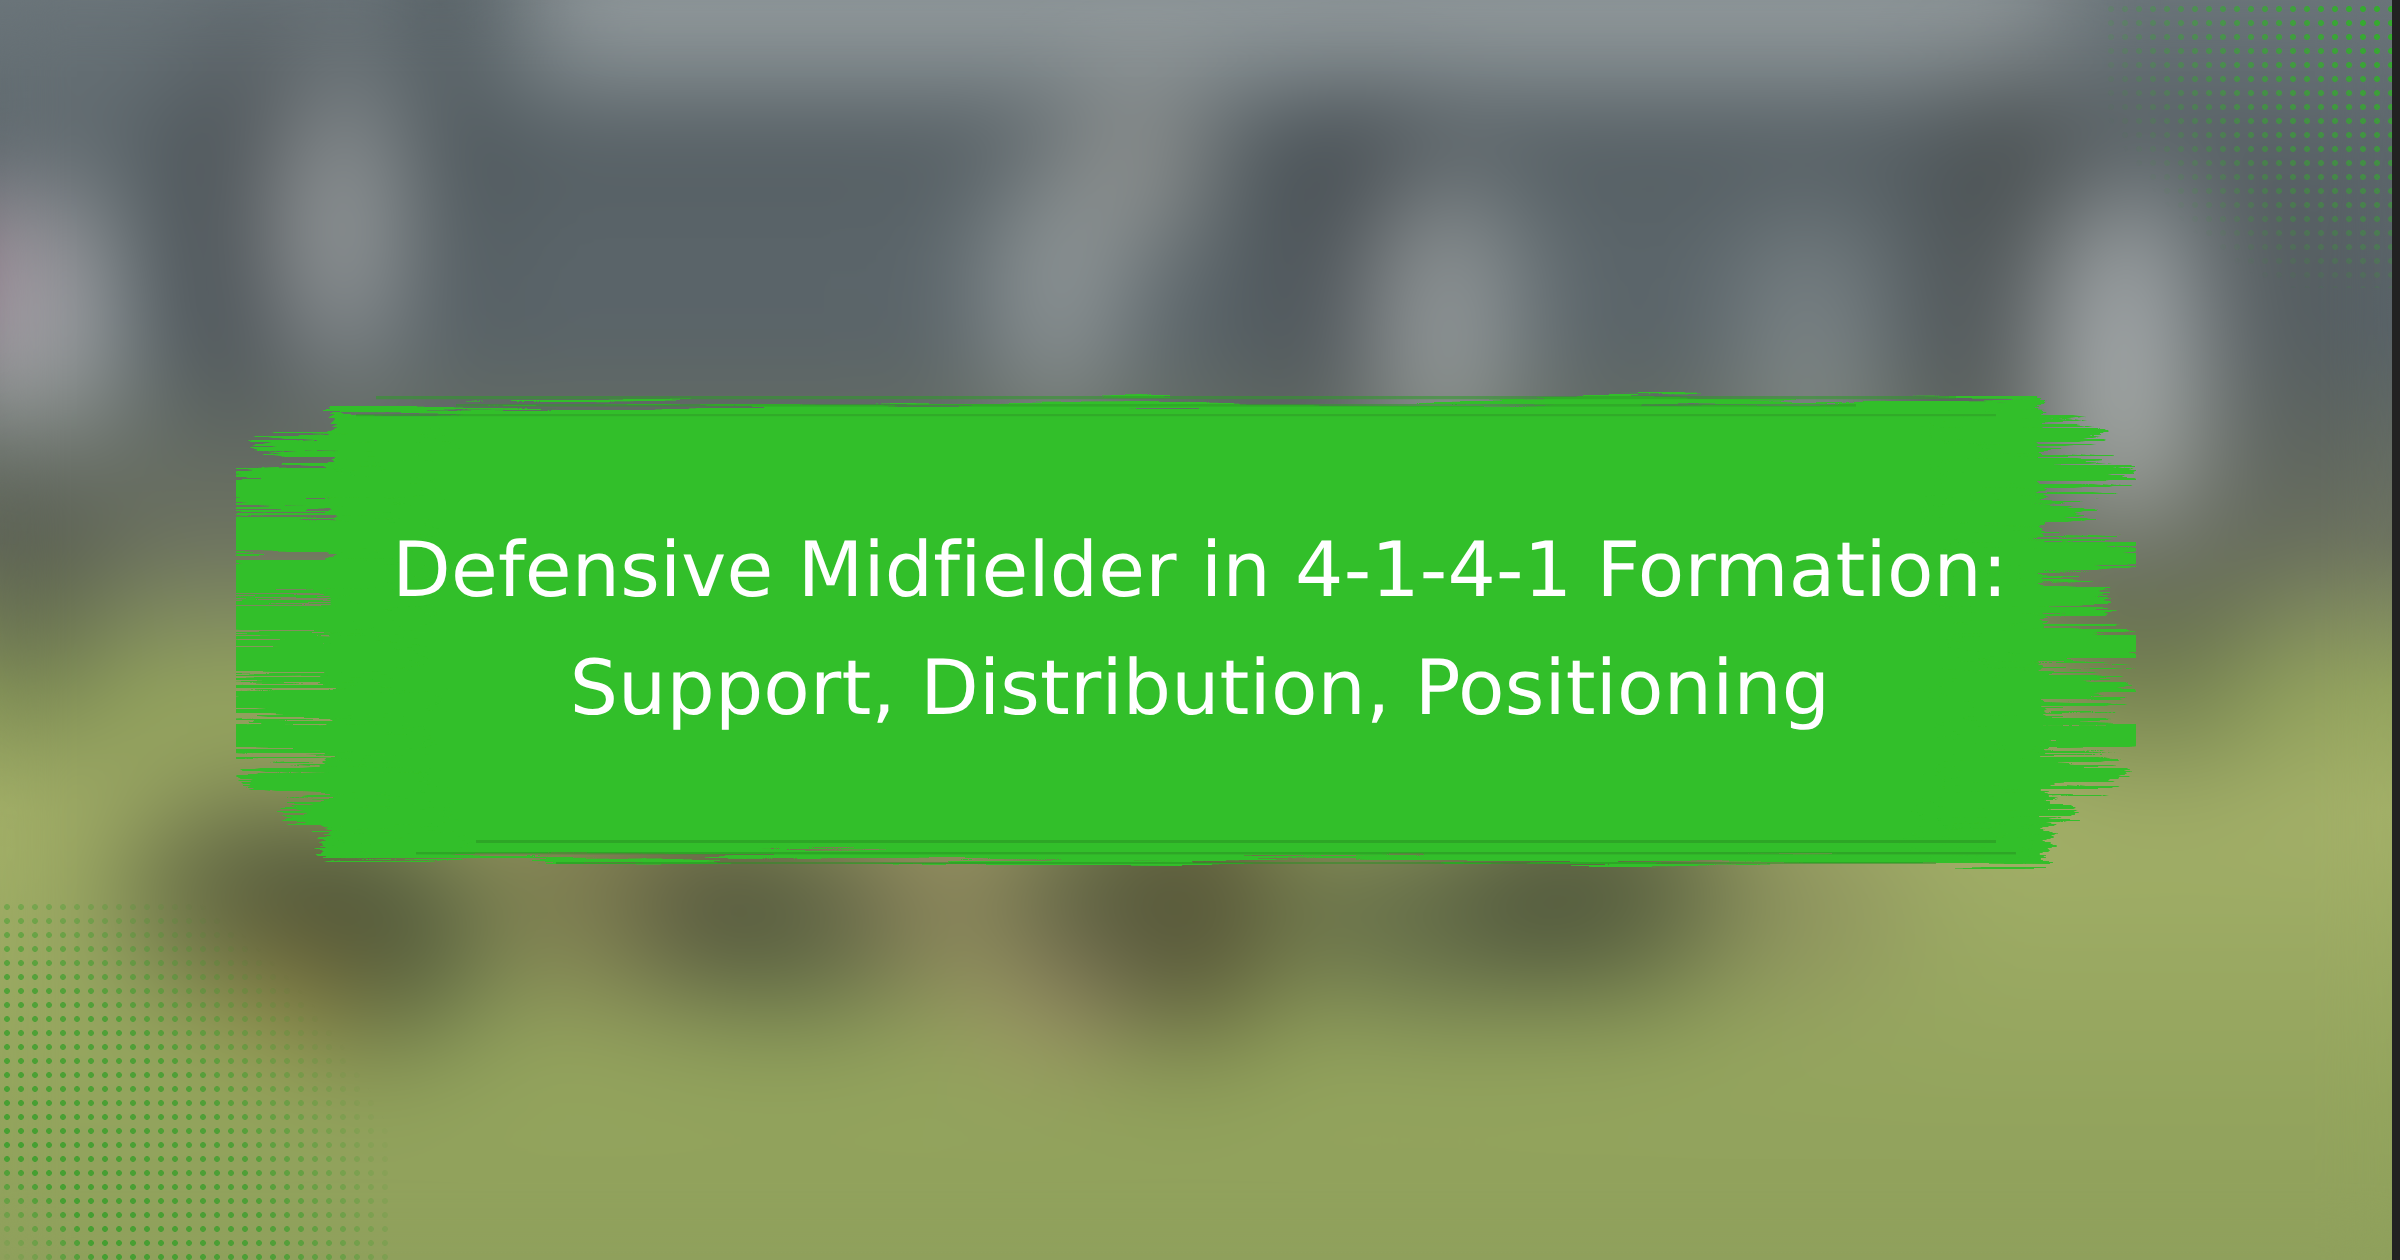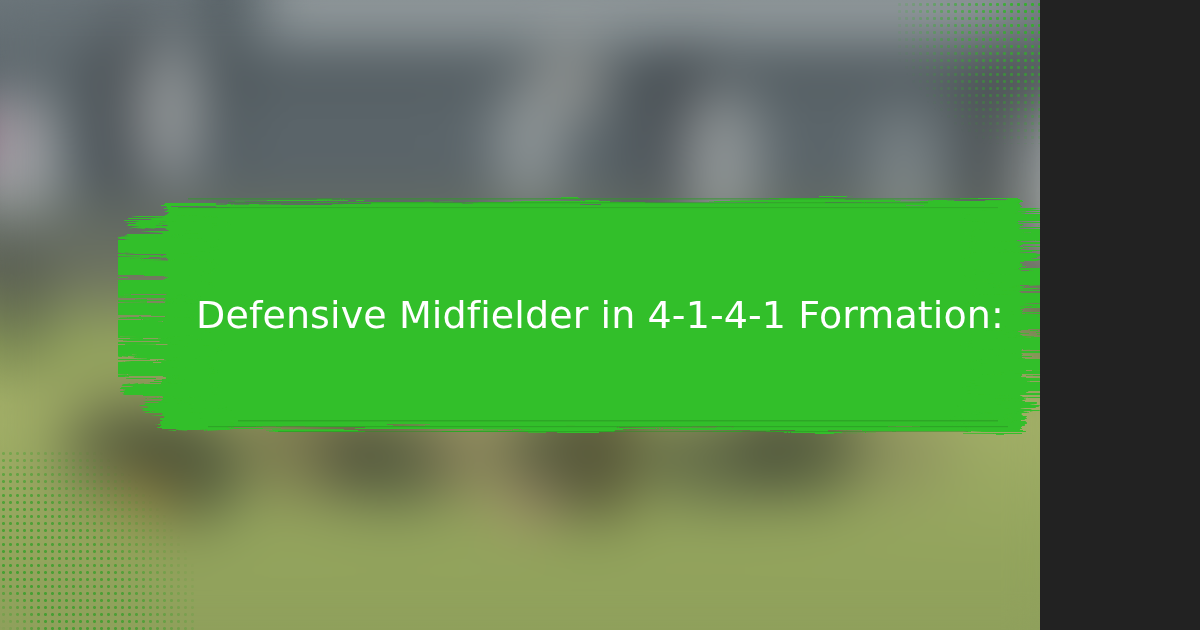--- a/index.html
+++ b/index.html
@@ -2,21 +2,21 @@
 <html><head>
 <meta charset="utf-8">
 <style>
   html, body {
     margin: 0;
     padding: 0;
     background: #222;
   }
   #canvas {
     position: relative;
-    width: 1040px;
+    width: 1196px;
     height: 630px;
     overflow: hidden;
     font-family: "DejaVu Sans", "Liberation Sans", sans-serif;
   }
 
   
   .bg-photo {
     position: absolute;
     inset: -60px;
     z-index: 0;
@@ -227,15 +227,16 @@
       <g opacity="0.5">
         <rect x="120" y="232" width="760" height="1.5" fill="#2a8f23"></rect>
         <rect x="90" y="238" width="800" height="1.2" fill="#2a8f23"></rect>
         <rect x="160" y="243" width="690" height="1.0" fill="#2a8f23"></rect>
       </g>
     </svg>
   </div>
 
   <div class="title-block">
     <div class="title-line">Defensive Midfielder in 4-1-4-1 Formation:</div>
+    <div class="title-line">Support, Distribution, Positioning</div>
   </div>
 
 </div>
 
 </body></html>

